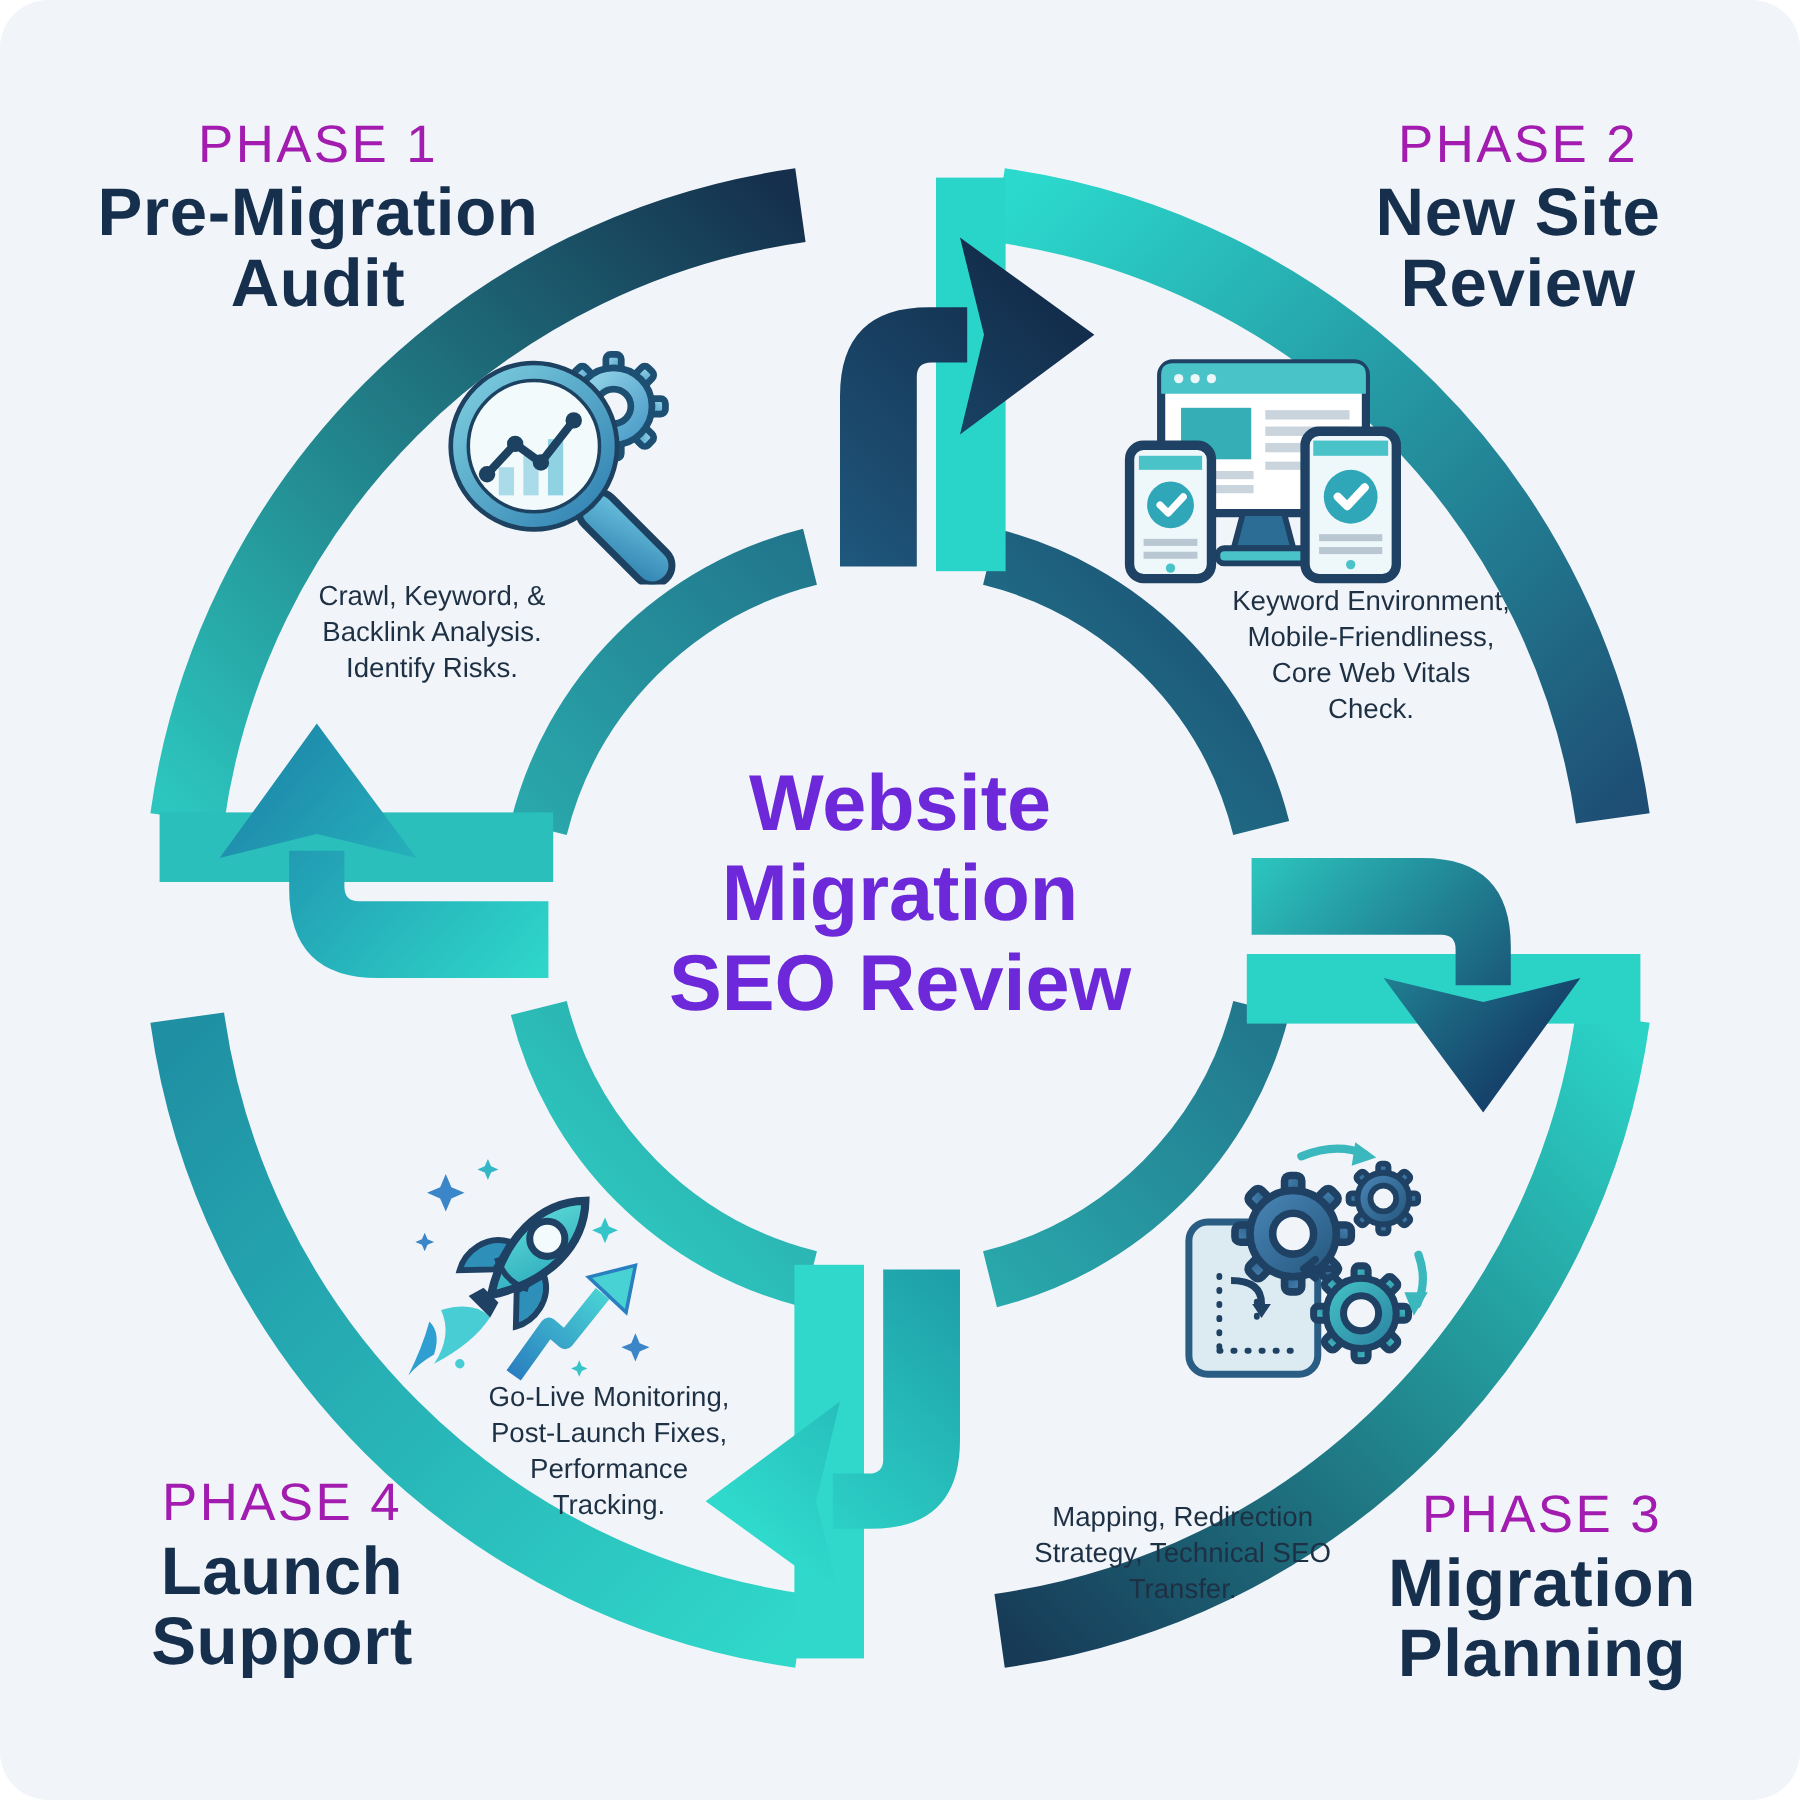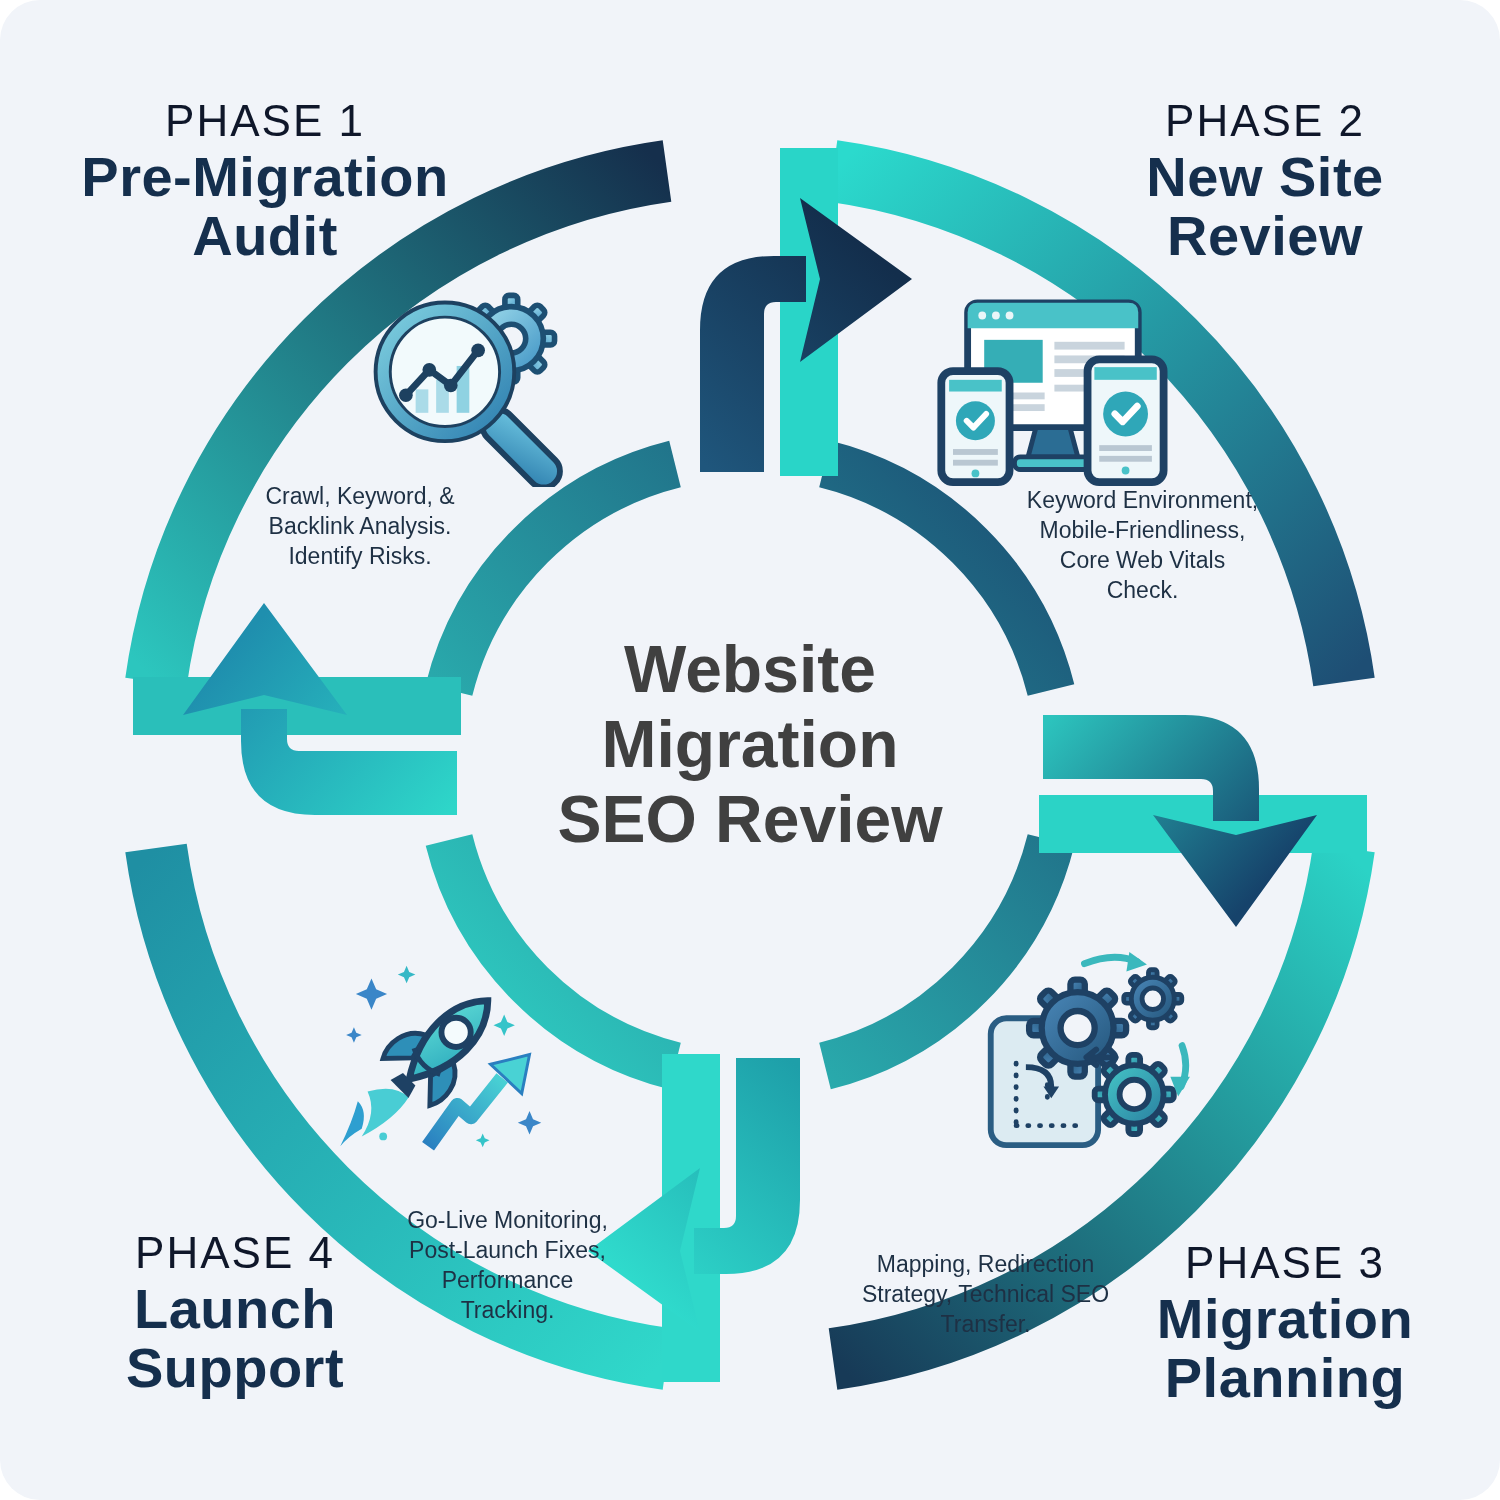--- a/index.html
+++ b/index.html
@@ -3,25 +3,25 @@
 <meta charset="utf-8">
 <style>
   html,body{margin:0;padding:0;background:#ffffff;}
   .canvas{
     position:relative;width:1500px;height:1500px;overflow:hidden;
     background:#f1f4f9;border-radius:40px;
     font-family:"Liberation Sans", sans-serif;
   }
   .ring-svg{position:absolute;left:0;top:0;width:1500px;height:1500px;}
   .phase-block{position:absolute;text-align:center;}
-  .phase-label{font-size:44px;font-weight:400;color:#0f172a;letter-spacing:2px;line-height:1.15;}
+  .phase-label{font-size:44px;font-weight:400;color:#a21caf;letter-spacing:2px;line-height:1.15;}
   .phase-name{font-size:56px;font-weight:700;color:#152f4d;line-height:1.06;letter-spacing:0.5px;}
   .phase-desc{position:absolute;text-align:center;font-size:23px;font-weight:500;color:#1e3044;line-height:1.3;}
   .center-title{position:absolute;left:440px;top:632px;width:620px;text-align:center;
-    font-size:66px;font-weight:700;color:#404040;line-height:1.14;}
+    font-size:66px;font-weight:700;color:#6d28d9;line-height:1.14;}
   .icon{position:absolute;}
 </style>
 </head>
 <body>
 
 <div class="canvas">
 
   <svg class="ring-svg" viewBox="0 0 1500 1500">
     <defs>
       <linearGradient id="arcTL" gradientUnits="userSpaceOnUse" x1="156" y1="682" x2="667" y2="171">
@@ -142,21 +142,21 @@
     <div>Core Web Vitals</div>
     <div>Check.</div>
   </div>
 
   <div class="phase-desc" style="left:818px;top:1202px;width:335px;margin-top:48px;">
     <div>Mapping, Redirection</div>
     <div>Strategy, Technical SEO</div>
     <div>Transfer.</div>
   </div>
 
-  <div class="phase-desc" style="left:345px;top:1206px;width:325px;">
+  <div class="phase-desc" style="left:345px;top:1150px;width:325px;">
     <div>Go-Live Monitoring,</div>
     <div>Post-Launch Fixes,</div>
     <div>Performance</div>
     <div>Tracking.</div>
   </div>
 
   <div class="icon" style="left:355px;top:282px;width:215px;height:205px;">
     <svg viewBox="0 0 220 210" width="215" height="205">
       <defs>
         <linearGradient id="i1gear" x1="0" y1="0" x2="1" y2="1">

